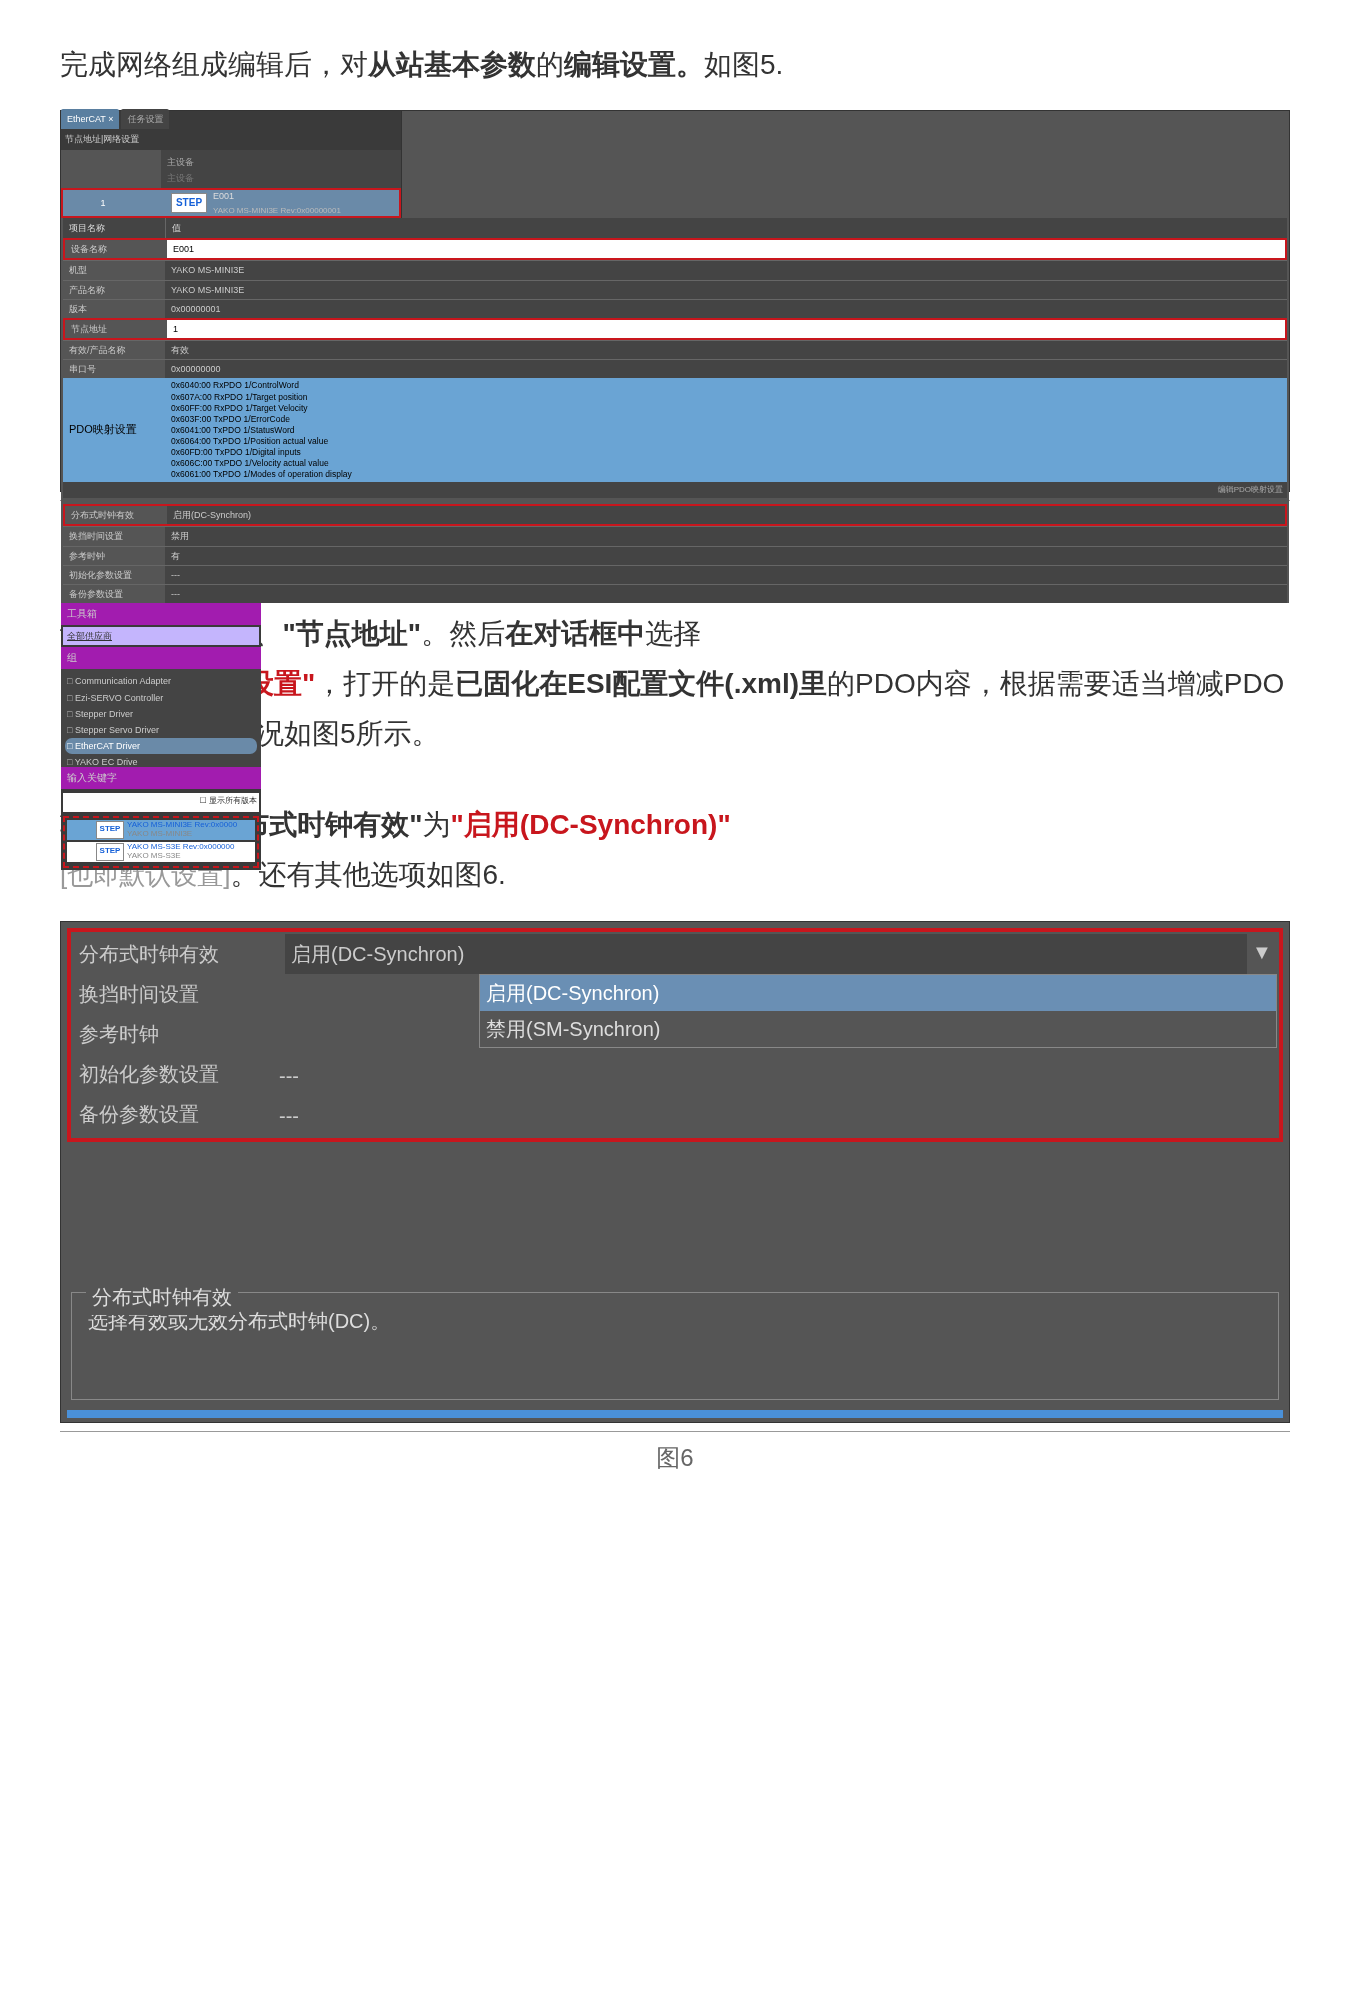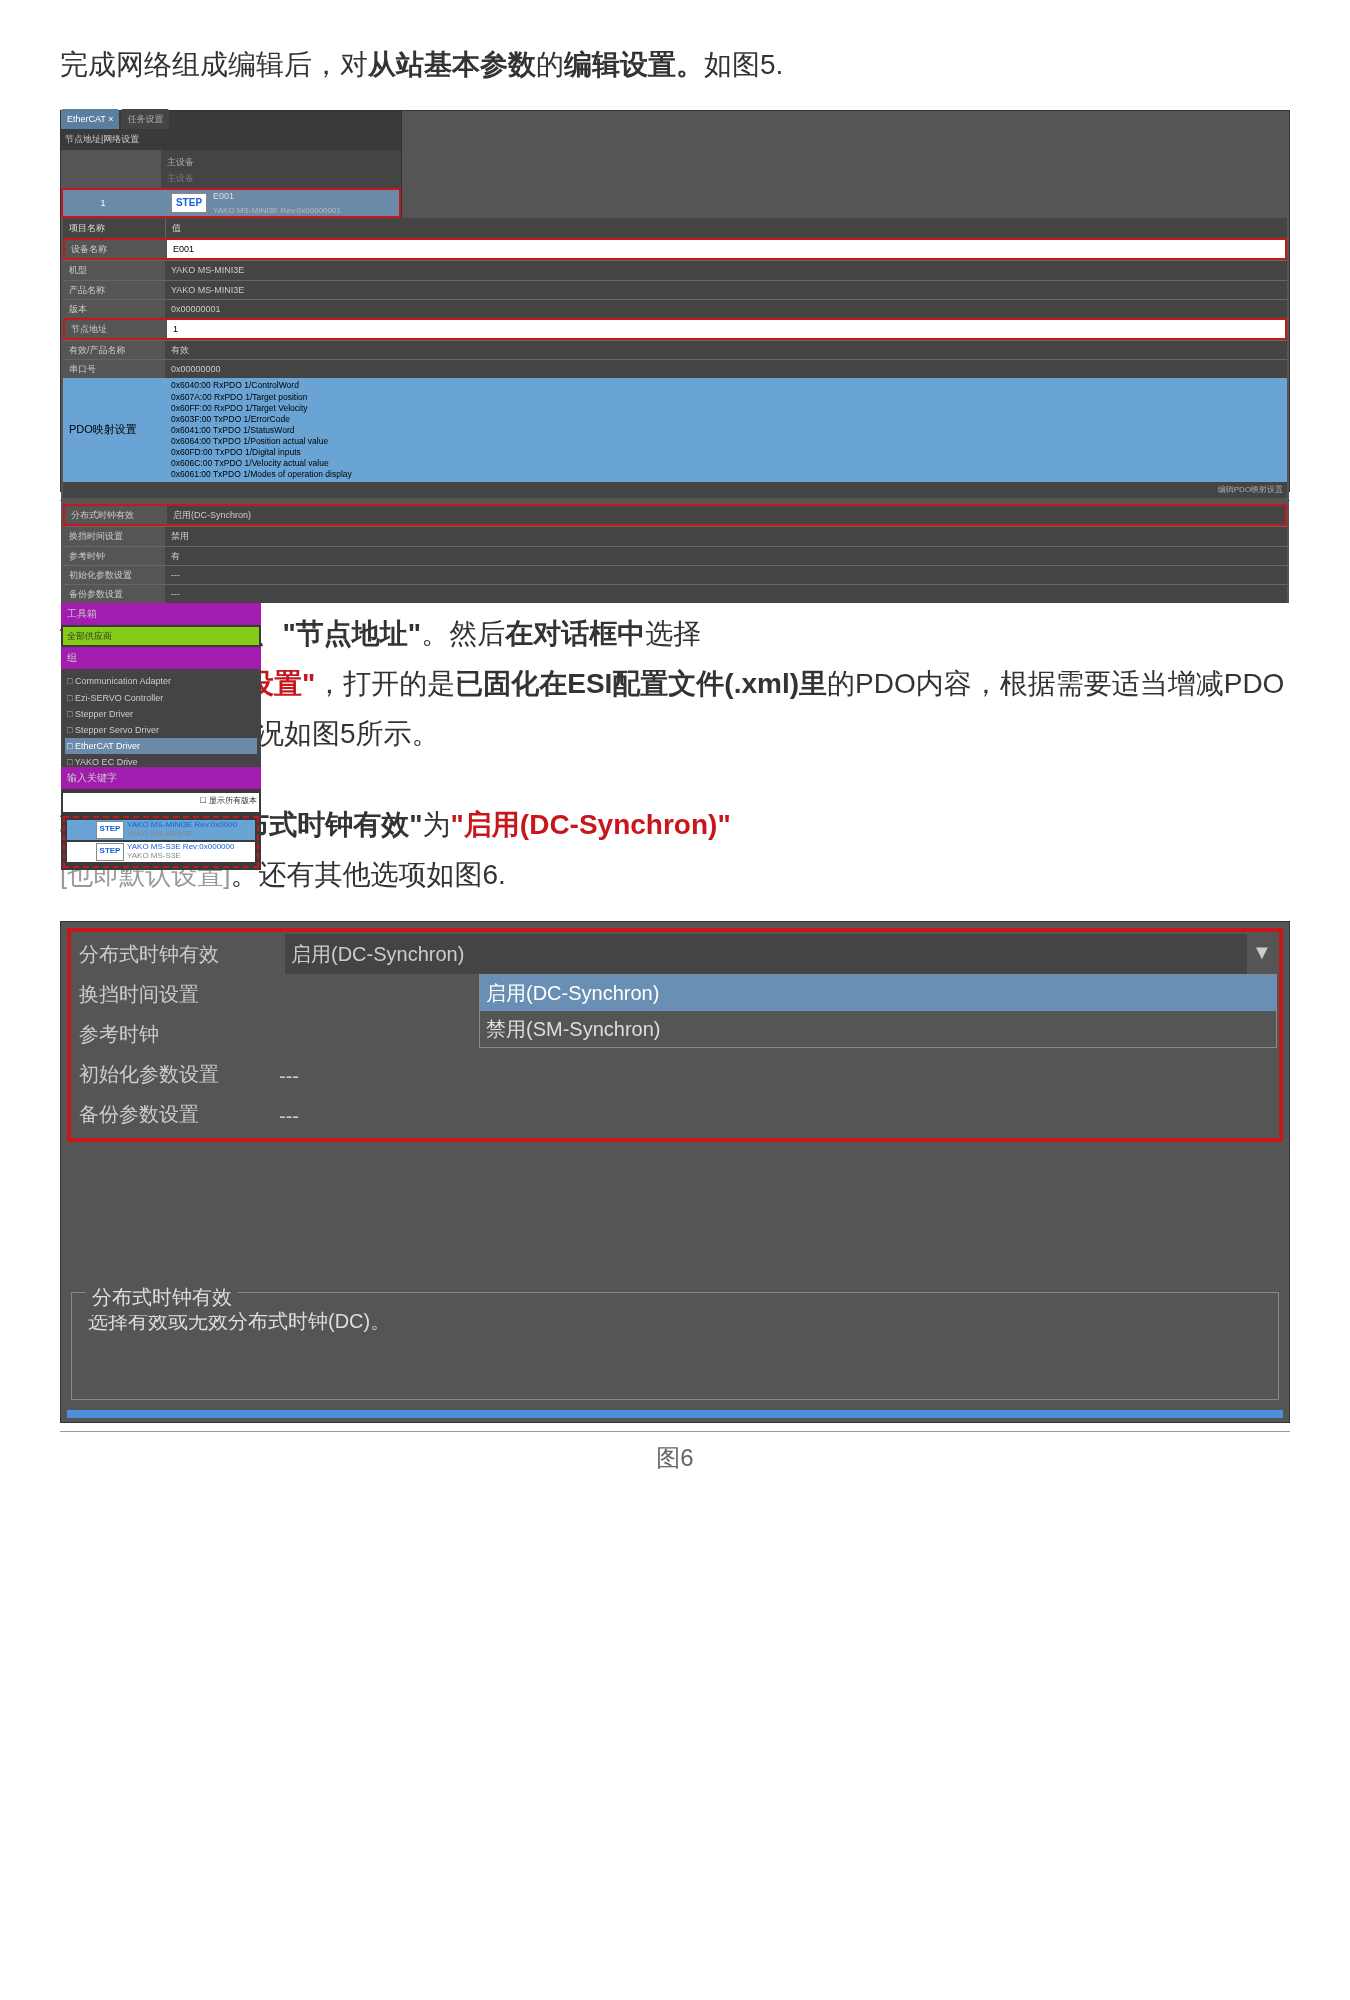--- a/index.html
+++ b/index.html
@@ -117,30 +117,30 @@
 .dc-row{ display:flex; border:2px solid #c8161d; font-size:9px;}
 .dc-row .k{ width:90px; background:#555; color:#ccc; padding:1px 6px;}
 .dc-row .v{ flex:1; background:#444; color:#ccc; padding:1px 6px;}
 
 .fig5-right{
   width:200px;
   background:#3a3a3a;
   padding:0;
 }
 .tb-title{ background:#a21caf; color:#ccc; font-size:10px; padding:2px 6px;}
-.tb-combo{ background:#84cc16; color:#333; font-size:9px; padding:1px 4px; margin:2px;}
+.tb-combo{ background:#c4b5fd; color:#333; font-size:9px; padding:1px 4px; margin:2px;text-decoration:underline;}
 .tree{
   background:#444;
   color:#ccc;
   font-size:9px;
   padding:4px;
   height:90px;
 }
 .tree-item{ padding:0 2px;}
-.tree-item.sel{ background:#6a8aa8; color:#fff;}
+.tree-item.sel{ background:#6a8aa8; color:#fff;border-radius:7px;}
 .tree-item::before{content:"□ "; color:#bbb;}
 .tree-item.sel::before{content:"□ "; color:#fff;}
 .kw{ background:#fff; color:#333; font-size:9px; padding:1px 2px; margin:4px 2px; display:flex; justify-content:space-between;}
 .chk{ font-size:8px; color:#333;}
 .result-box{
   border:2px dashed #c8161d;
   margin:2px;
   padding:2px;
 }
 .res-item{

